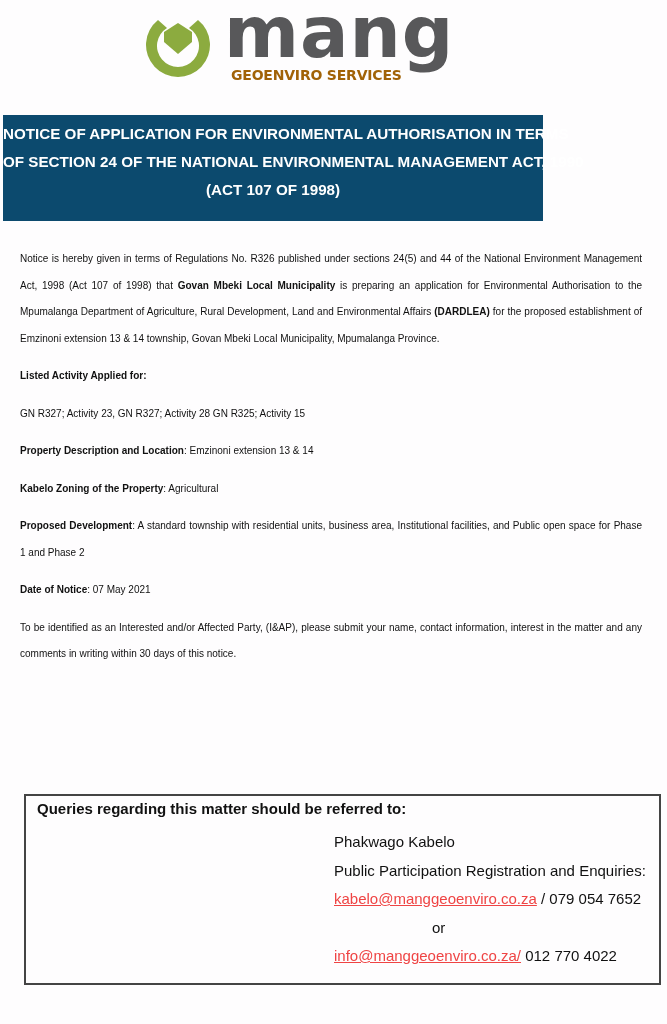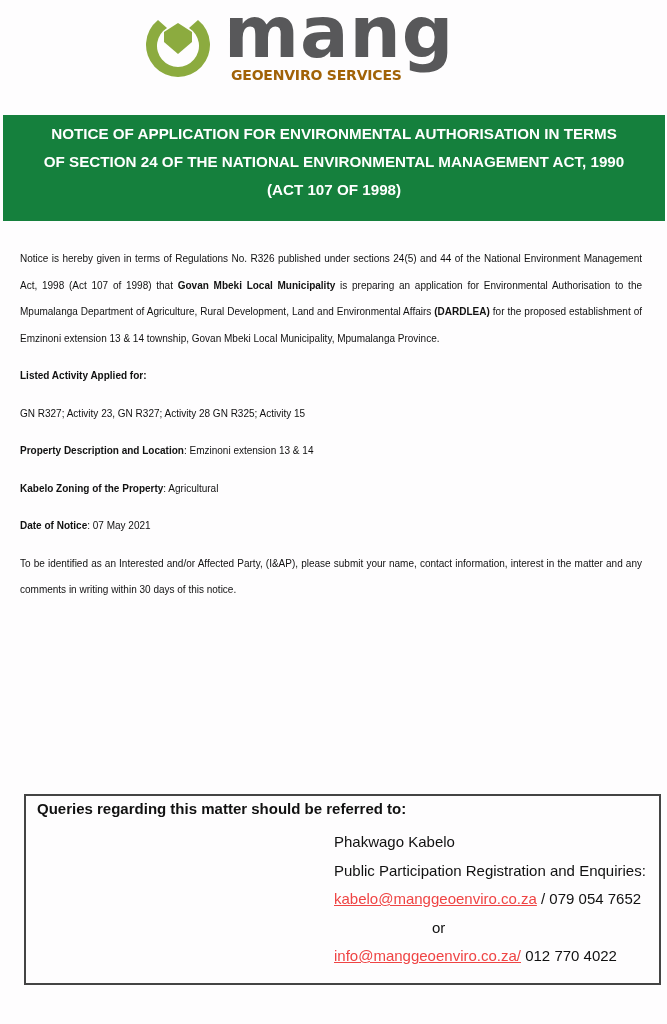--- a/index.html
+++ b/index.html
@@ -48,23 +48,23 @@
       font-size: 14px;
       font-weight: bold;
       color: #a16207;
       letter-spacing: -0.2px;
       white-space: nowrap;
     }
     .banner {
       position: absolute;
       left: 3px;
       top: 115px;
-      width: 662px;
+      width: 540px;
       height: 106px;
-      background: #15803d;
+      background: #0c4a6e;
       color: #ffffff;
       font-weight: bold;
       font-size: 15.2px;
       text-align: center;
       line-height: 28px;
       box-sizing: border-box;
       padding-top: 5px;
     }
     .banner .line { display: block; white-space: nowrap; }
     .content {
@@ -133,20 +133,21 @@
 
 
   <p class="para"><span class="bold">Listed Activity Applied for:</span></p>
 
   <p class="para"><span>GN R327; Activity 23, GN R327; Activity 28 GN R325; Activity 15</span></p>
 
   <p class="para"><span class="bold">Property Description and Location</span><span>: Emzinoni extension 13 &amp; 14</span></p>
 
   <p class="para"><span class="bold">Kabelo Zoning of the Property</span><span>: Agricultural</span></p>
 
+  <p class="para"><span class="bold">Proposed Development</span><span>: A standard township with residential units, business area, Institutional facilities, and Public open space for Phase 1 and Phase 2</span></p>
 
   <p class="para"><span class="bold">Date of Notice</span><span>: 07 May 2021</span></p>
 
   <p class="para">To be identified as an Interested and/or Affected Party, (I&amp;AP), please submit your name, contact information, interest in the matter and any comments in writing within 30 days of this notice.</p>
 </div>
 
 <div class="queries">
   <div class="q-title">Queries regarding this matter should be referred to:</div>
   <div class="q-col q-right">
     <div class="q-row">Phakwago Kabelo</div>

